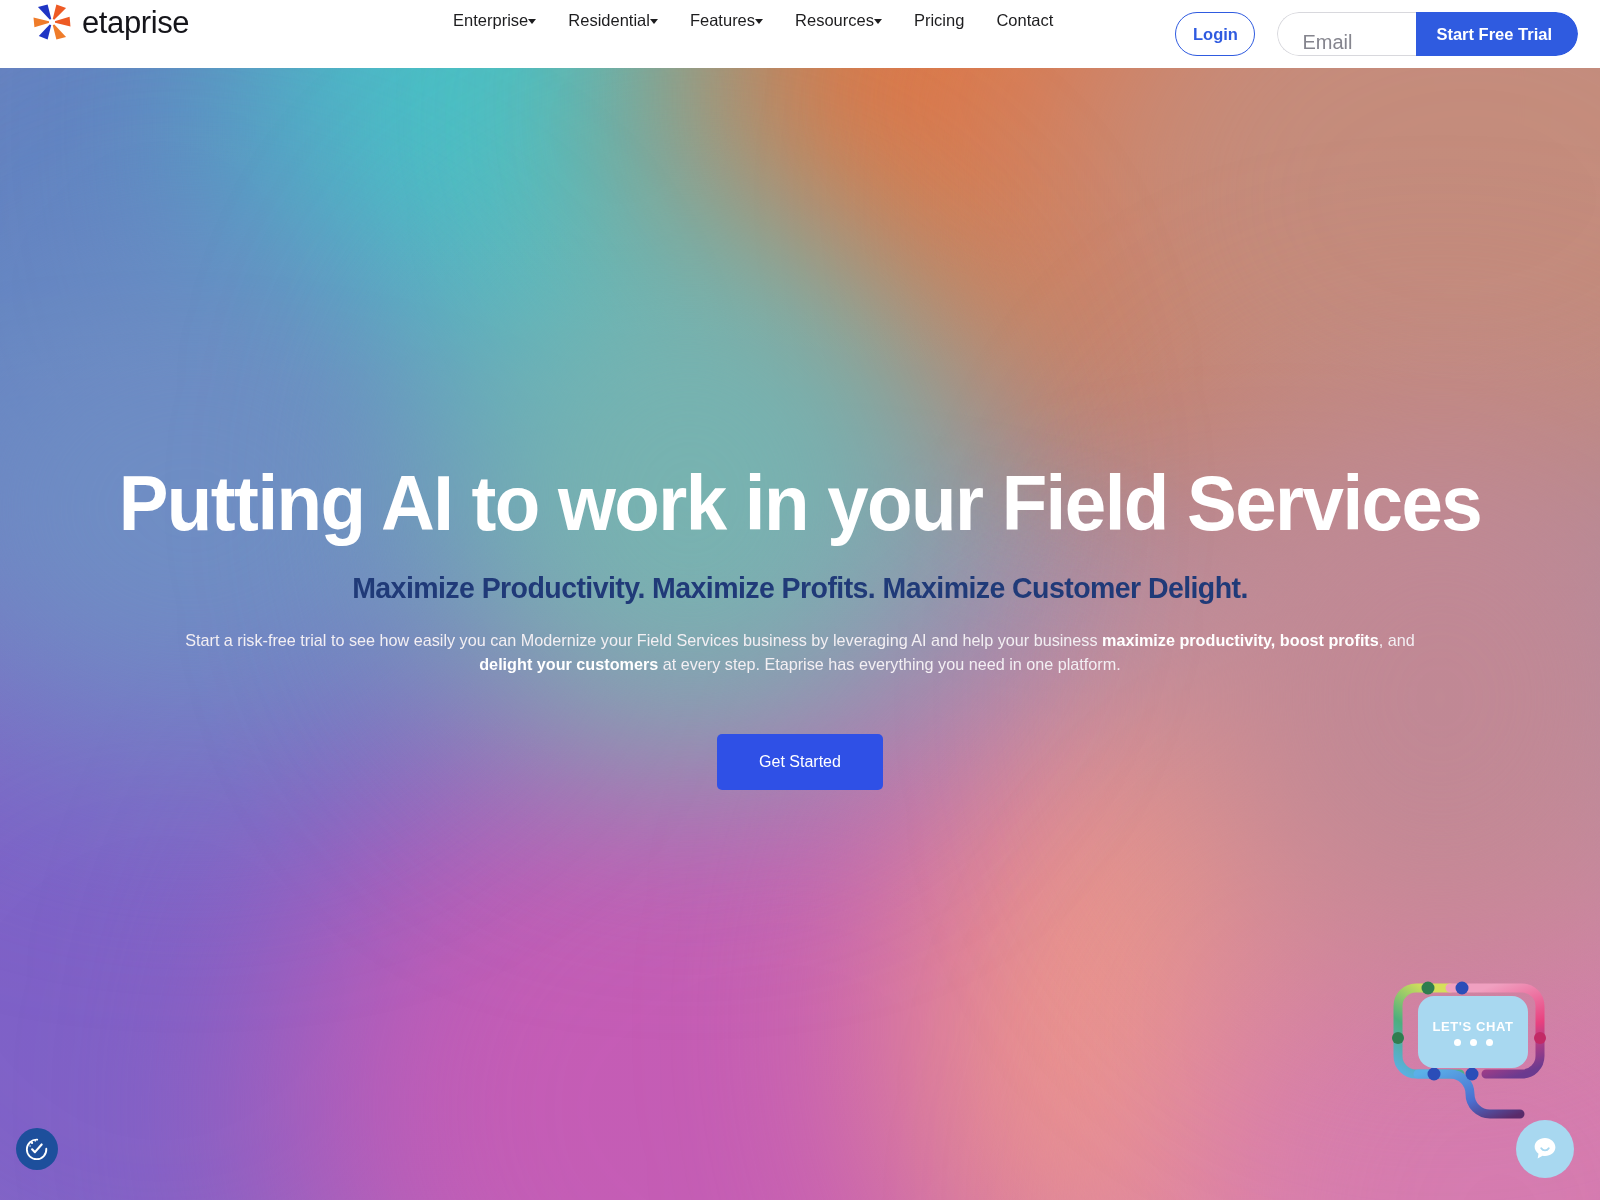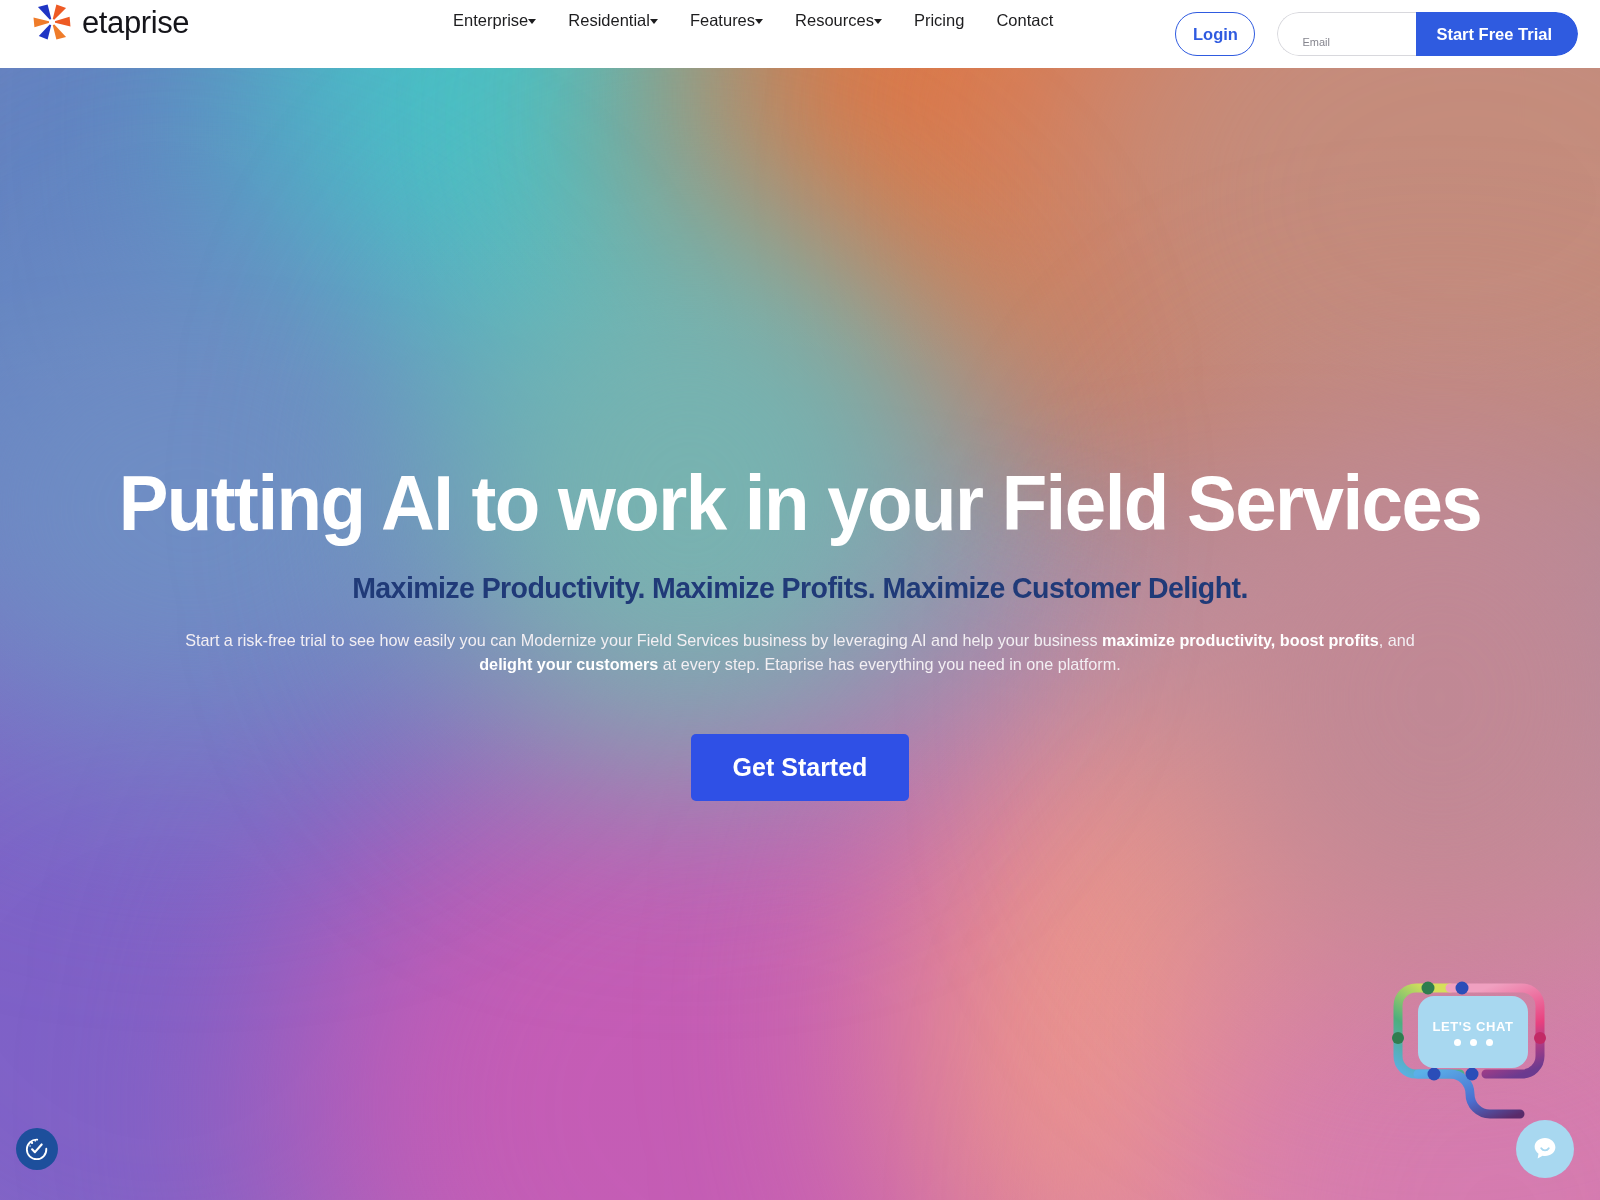--- a/index.html
+++ b/index.html
@@ -32,21 +32,21 @@
   .login-btn{
     width:80px; height:44px; border:1.8px solid #2f5be0; border-radius:999px;
     background:#fff; color:#2f5be0; font-size:16.5px; font-weight:600;
     display:flex;align-items:center;justify-content:center; cursor:pointer;
     font-family:"Liberation Sans", sans-serif;
   }
   .trial-form{ display:flex; align-items:center; height:44px; border-radius:999px; overflow:hidden;
      background:#fff; }
   .email-input{
     width:140px; height:44px; border:1px solid #d8d8dd; border-right:none;
-    border-radius:999px 0 0 999px; padding:16px 0 0 24px; font-size:11px; color:#737373;
+    border-radius:999px 0 0 999px; padding:16px 0 0 24px; font-size:20px; color:#737373;
     outline:none; background:#fff; font-family:"Liberation Sans", sans-serif;
   }
   .email-input::placeholder{ color:#85858e; }
   .trial-btn{
     height:44px; padding:0 26px 0 20px; background:#2f5be0; color:#fff; border:none;
     border-radius:0 999px 999px 0; font-size:16.5px; font-weight:600; cursor:pointer;
     white-space:nowrap; font-family:"Liberation Sans", sans-serif; margin-left:-1px;
   }
 
   
@@ -81,21 +81,21 @@
     letter-spacing:-0.6px; transform:scaleX(0.95); transform-origin:center;
     font-family:"Liberation Sans", sans-serif;
   }
   .lede{
     margin:24px auto 0; width:1270px; font-size:16.2px; line-height:1.45; color:#f3eff3;
     font-family:"Liberation Sans", sans-serif;
   }
   .lede b{ font-weight:700; color:#ffffff; }
   .cta-row{ margin-top:58px; }
   .cta-btn{
-    display:inline-block; background:#2f50e6; color:#fff; font-size:25px; font-weight:700;
+    display:inline-block; background:#2f50e6; color:#fff; font-size:16px; font-weight:400;
     padding:19px 42px; border:none; border-radius:5px; cursor:pointer;
     font-family:"Liberation Sans", sans-serif;
   }
 
   
   .a11y{
     position:absolute; left:16px; bottom:30px; width:42px;height:42px; border-radius:50%;
     background:#1d4f9c; display:flex;align-items:center;justify-content:center; cursor:pointer;
     z-index:60;
   }

